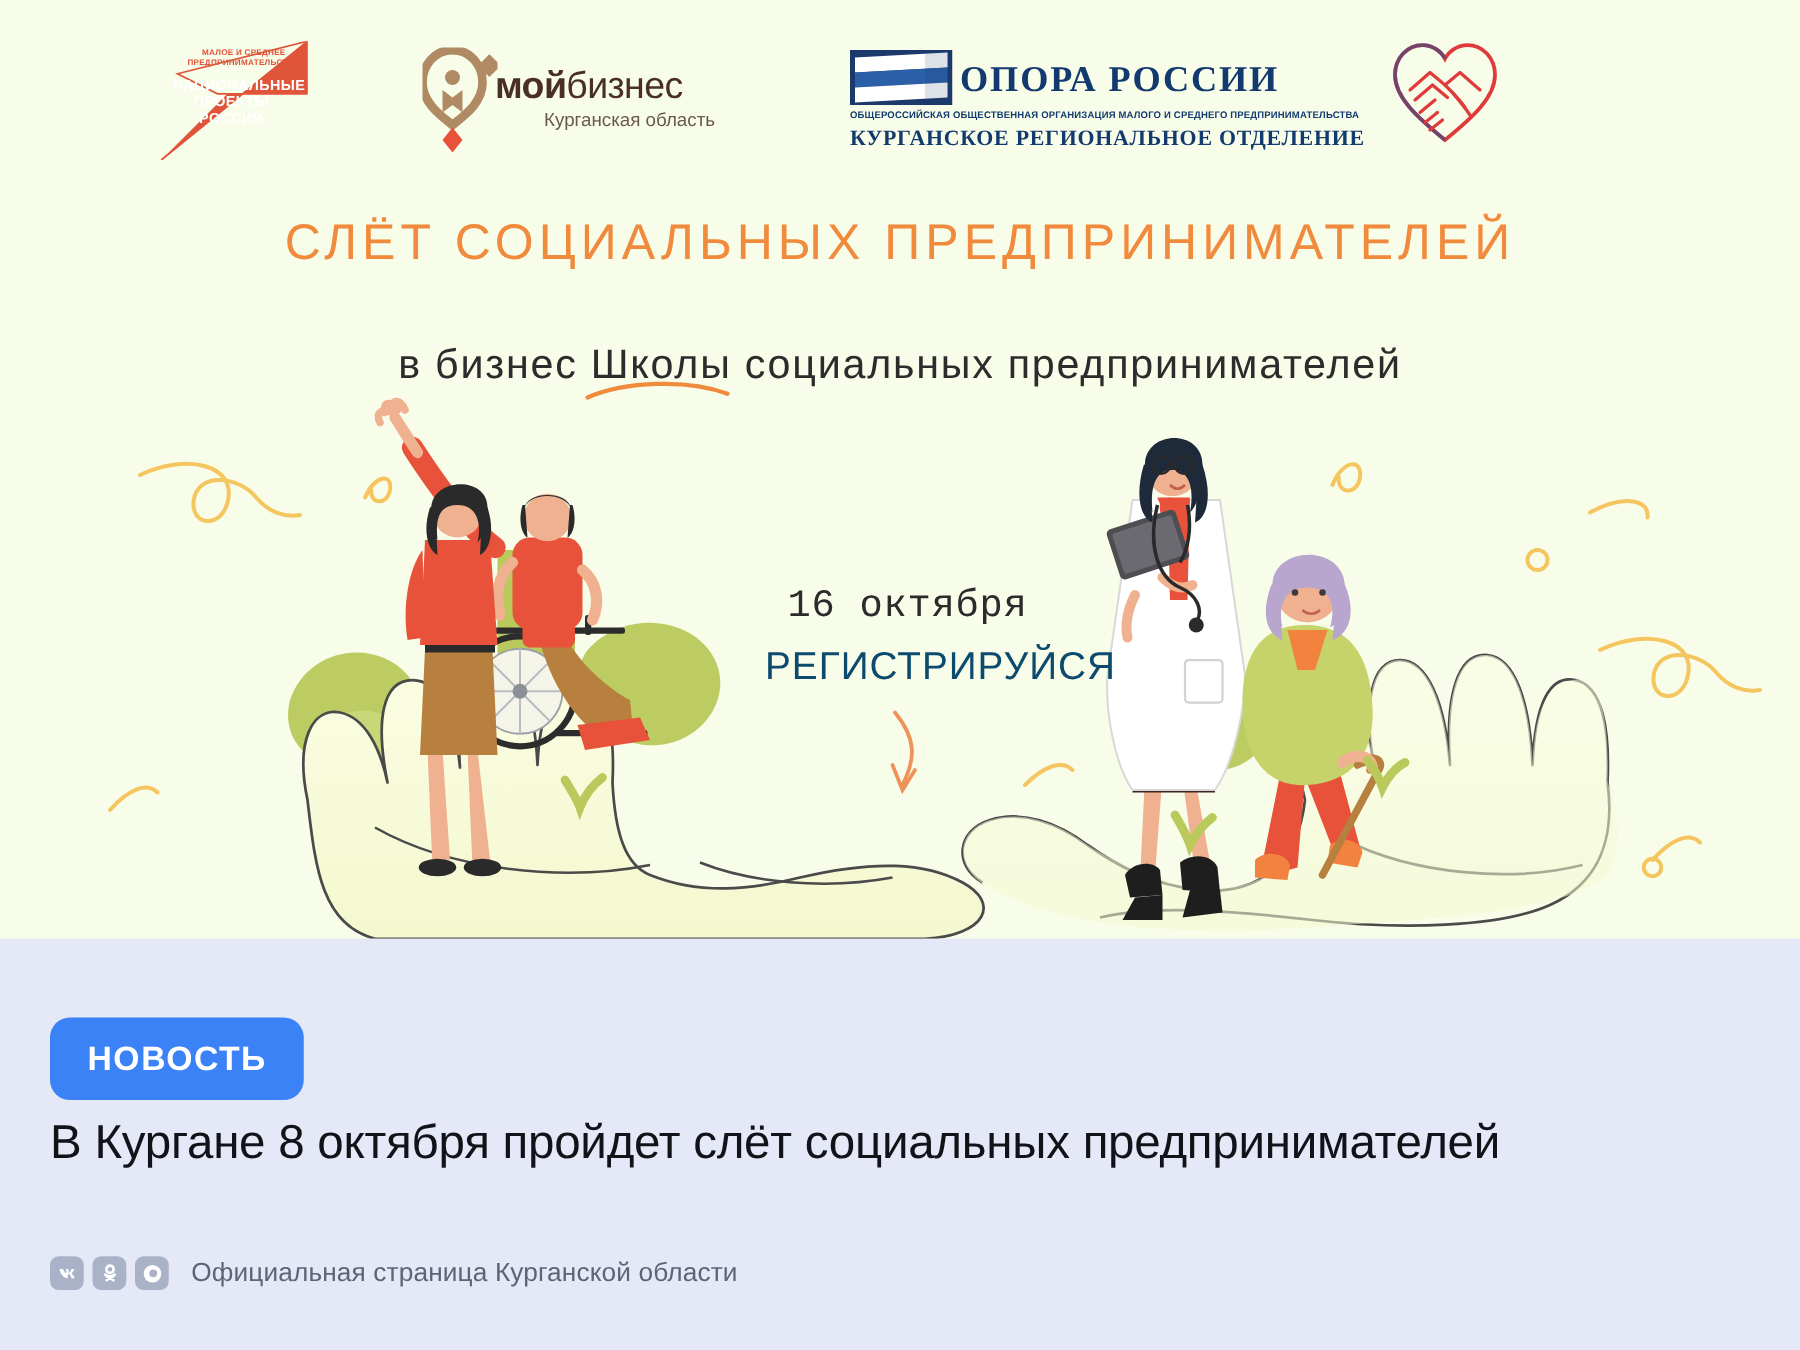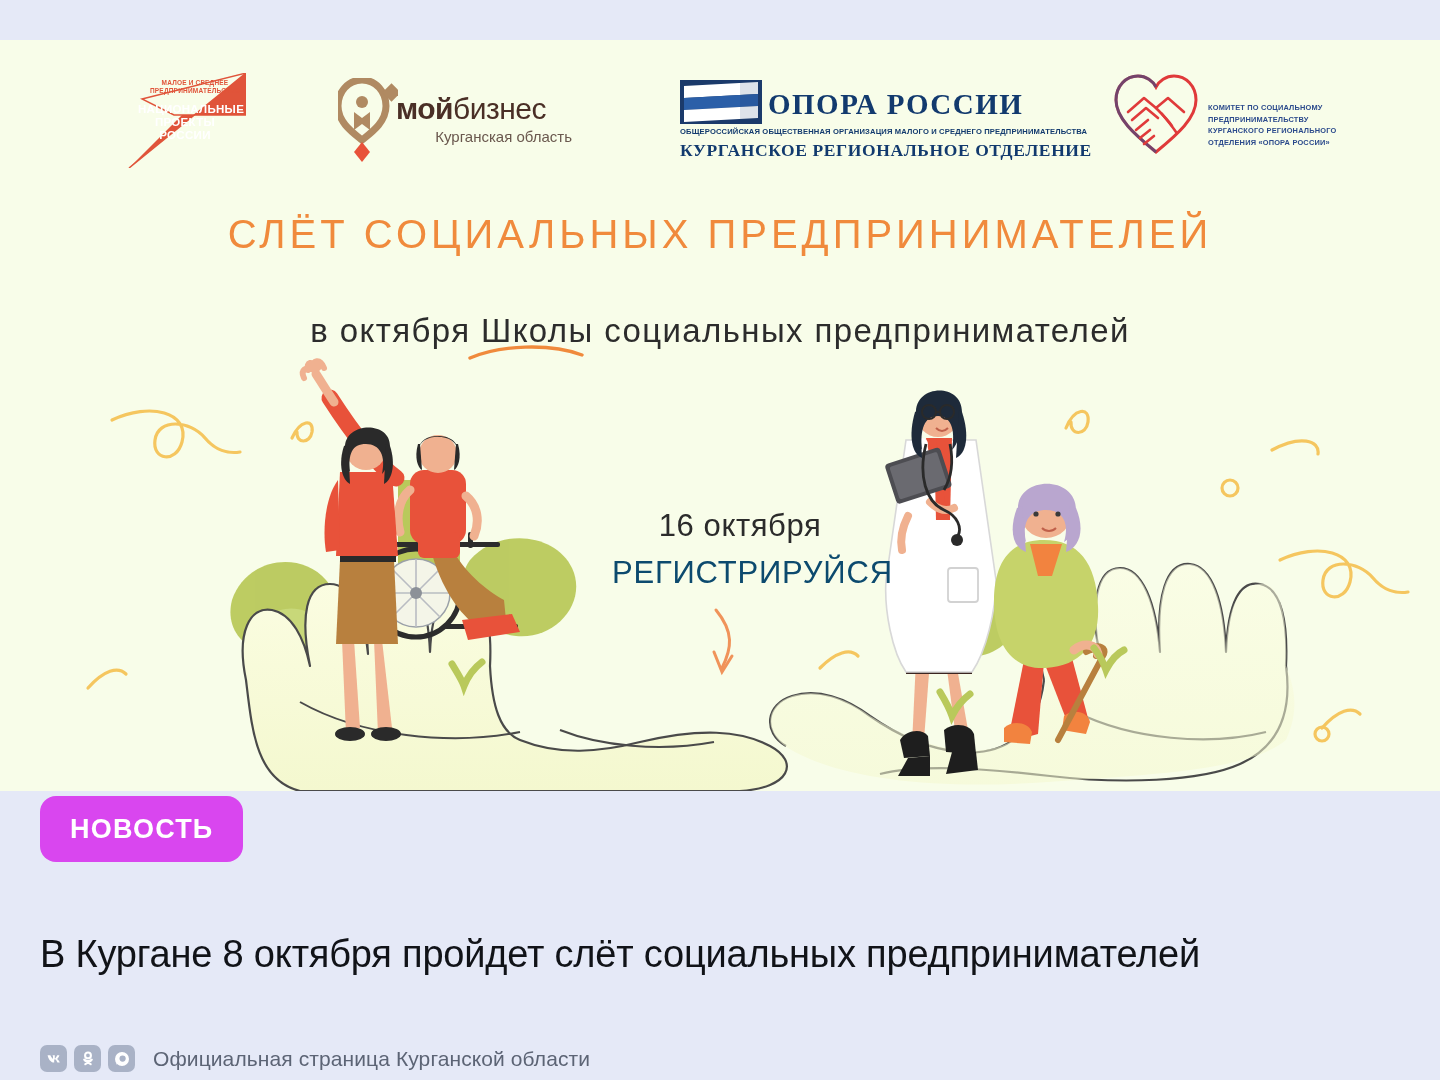--- a/index.html
+++ b/index.html
@@ -10,21 +10,20 @@
     width: 1440px;
     height: 1080px;
     overflow: hidden;
     background: #e5e9f7;
     font-family: "Liberation Sans", sans-serif;
   }
   .page {
     position: relative;
     width: 1440px;
     height: 904px;
-    margin-top: 40px;
   }
 
   
   .banner {
     position: absolute;
     left: 0; top: 0;
     width: 1440px;
     height: 751px;
     background: #f8fde9;
     overflow: hidden;
@@ -165,27 +164,28 @@
     width: 1440px;
     text-align: center;
     font-size: 33px;
     color: #2c2c2c;
     letter-spacing: 1.4px;
     font-weight: 300;
     white-space: nowrap;
   }
   .date-line {
     position: absolute;
-    left: 610px; top: 468px;
+    left: 596px; top: 468px;
     width: 260px;
     text-align: center;
     font-size: 31px;
     color: #2b2b2b;
     letter-spacing: 0.6px;
     white-space: nowrap;
+    font-family: Liberation Mono, monospace;
   }
   .cta-line {
     position: absolute;
     left: 612px; top: 515px;
     width: 300px;
     text-align: left;
     font-size: 31px;
     color: #0c4a6e;
     letter-spacing: 0.8px;
     white-space: nowrap;
@@ -194,24 +194,24 @@
   
   .news {
     position: absolute;
     left: 0; top: 751px;
     width: 1440px;
     height: 329px;
     background: #e5e9f7;
   }
   .news-badge {
     position: absolute;
-    left: 40px; top: 756px;
+    left: 40px; top: 814px;
     height: 66px;
     padding: 0 30px;
-    background: #d946ef;
+    background: #3b82f6;
     border-radius: 16px;
     color: #ffffff;
     font-size: 27px;
     font-weight: bold;
     letter-spacing: 1.2px;
     display: flex;
     align-items: center;
     justify-content: center;
     box-sizing: border-box;
   }
@@ -490,26 +490,25 @@
           <g fill="none" stroke="#e03a3a" stroke-width="2.6" stroke-linecap="round" stroke-linejoin="round">
             <path d="M18 44 L34 30 L46 40 L58 30 L74 44"></path>
             <path d="M22 52 L36 40 L48 50"></path>
             <path d="M26 62 L38 52"></path>
             <path d="M30 70 L40 62"></path>
             <path d="M34 76 L44 68"></path>
             <path d="M46 40 C52 46 58 52 62 58"></path>
             <path d="M52 46 C57 52 62 58 66 64"></path>
           </g>
         </svg>
-        <div class="km-text">КОМИТЕТ ПО СОЦИАЛЬНОМУ ПРЕДПРИНИМАТЕЛЬСТВУ КУРГАНСКОГО РЕГИОНАЛЬНОГО ОТДЕЛЕНИЯ «ОПОРА РОССИИ»</div>
       </div>
     </div>
 
     <div class="banner-title">СЛЁТ  СОЦИАЛЬНЫХ  ПРЕДПРИНИМАТЕЛЕЙ</div>
-    <div class="banner-sub">в  октября  Школы  социальных  предпринимателей</div>
+    <div class="banner-sub">в  бизнес  Школы  социальных  предпринимателей</div>
     <div class="date-line">16 октября</div>
     <div class="cta-line">РЕГИСТРИРУЙСЯ</div>
   </div>
 
   <div class="news"></div>
 
   <div class="news-badge">НОВОСТЬ</div>
 
   <div class="news-headline">В Кургане 8 октября пройдет слёт социальных предпринимателей</div>
 

